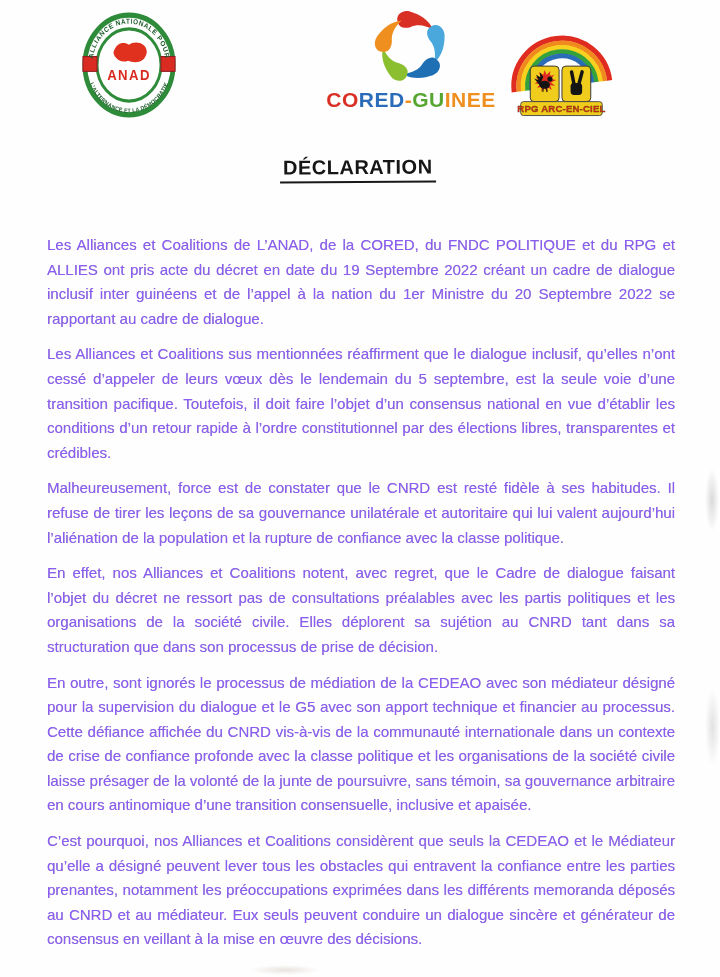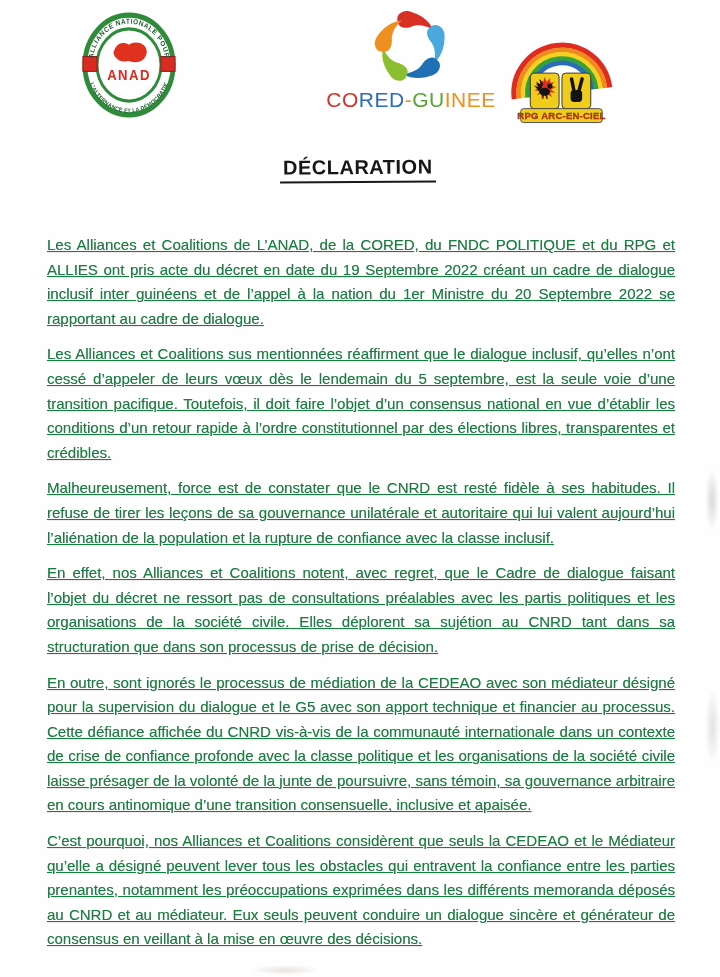--- a/index.html
+++ b/index.html
@@ -10,43 +10,42 @@
     background:#fefefe;
     overflow:hidden;
     font-family:"Liberation Sans","DejaVu Sans",sans-serif;
   }
   
   .logo{position:absolute;}
   .logo svg{display:block;}
   .logo-anad{left:82px;top:12px;}
   .logo-fndc{left:198px;top:12px;}
   .logo-cored{left:325px;top:4px;width:172px;text-align:center;}
-  .logo-rpg{left:497px;top:28px;}
+  .logo-rpg{left:497px;top:21px;}
   .cored-swirl{margin:0 auto;display:block;}
   .cored-wordmark{
     margin-top:-2px;
-    font-size:21px;font-weight:normal;letter-spacing:.5px;
+    font-size:21px;font-weight:bold;letter-spacing:.5px;
     font-family:"Liberation Sans",sans-serif;
     white-space:nowrap;
   }
   
   .title-wrap{position:absolute;top:156px;left:8px;width:700px;text-align:center;}
   .doc-title{
     display:inline-block;margin:0;
     font-size:20px;font-weight:bold;letter-spacing:.5px;
     color:#161616;
     border-bottom:2.5px solid #191919;
     padding:0 3px 2px 3px;
     transform:rotate(-0.4deg);
   }
   
   .body-text{
     position:absolute;top:233px;left:47px;right:45px;
-    color:#15803d;
-    text-decoration:underline;
+    color:#8b5cf6;
   }
   .body-text p{
     margin:0 0 11px 0;
     font-size:15px;line-height:24.6px;
     text-align:justify;
     text-shadow:.2px .2px 0 rgba(20,20,20,.35);
   }
   
   .smudge{position:absolute;pointer-events:none;}
   .smudge-a{right:1px;top:468px;width:14px;height:64px;
@@ -133,21 +132,21 @@
     </svg>
   </div>
 
   <div class="title-wrap">
     <h1 class="doc-title">DÉCLARATION</h1>
   </div>
 
   <main class="body-text">
     <p>Les Alliances et Coalitions de L’ANAD, de la CORED, du FNDC POLITIQUE et du RPG et ALLIES ont pris acte du décret en date du 19 Septembre 2022 créant un cadre de dialogue inclusif inter guinéens et de l’appel à la nation du 1er Ministre du 20 Septembre 2022 se rapportant au cadre de dialogue.</p>
     <p>Les Alliances et Coalitions sus mentionnées réaffirment que le dialogue inclusif, qu’elles n’ont cessé d’appeler de leurs vœux dès le lendemain du 5 septembre, est la seule voie d’une transition pacifique. Toutefois, il doit faire l’objet d’un consensus national en vue d’établir les conditions d’un retour rapide à l’ordre constitutionnel par des élections libres, transparentes et crédibles.</p>
-    <p>Malheureusement, force est de constater que le CNRD est resté fidèle à ses habitudes. Il refuse de tirer les leçons de sa gouvernance unilatérale et autoritaire qui lui valent aujourd’hui l’aliénation de la population et la rupture de confiance avec la classe inclusif.</p>
+    <p>Malheureusement, force est de constater que le CNRD est resté fidèle à ses habitudes. Il refuse de tirer les leçons de sa gouvernance unilatérale et autoritaire qui lui valent aujourd’hui l’aliénation de la population et la rupture de confiance avec la classe politique.</p>
     <p>En effet, nos Alliances et Coalitions notent, avec regret, que le Cadre de dialogue faisant l’objet du décret ne ressort pas de consultations préalables avec les partis politiques et les organisations de la société civile. Elles déplorent sa sujétion au CNRD tant dans sa structuration que dans son processus de prise de décision.</p>
     <p>En outre, sont ignorés le processus de médiation de la CEDEAO avec son médiateur désigné pour la supervision du dialogue et le G5 avec son apport technique et financier au processus. Cette défiance affichée du CNRD vis-à-vis de la communauté internationale dans un contexte de crise de confiance profonde avec la classe politique et les organisations de la société civile laisse présager de la volonté de la junte de poursuivre, sans témoin, sa gouvernance arbitraire en cours antinomique d’une transition consensuelle, inclusive et apaisée.</p>
     <p>C’est pourquoi, nos Alliances et Coalitions considèrent que seuls la CEDEAO et le Médiateur qu’elle a désigné peuvent lever tous les obstacles qui entravent la confiance entre les parties prenantes, notamment les préoccupations exprimées dans les différents memoranda déposés au CNRD et au médiateur. Eux seuls peuvent conduire un dialogue sincère et générateur de consensus en veillant à la mise en œuvre des décisions.</p>
   </main>
 
   <div class="smudge smudge-a"></div>
   <div class="smudge smudge-b"></div>
   <div class="smudge smudge-c"></div>
 </div>
 

